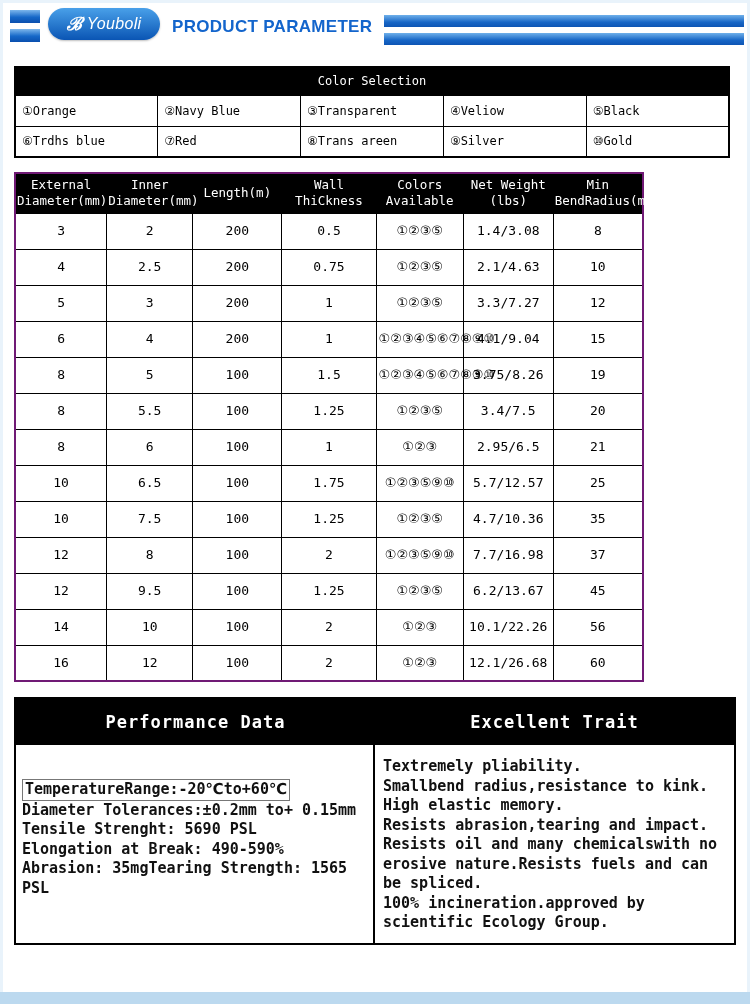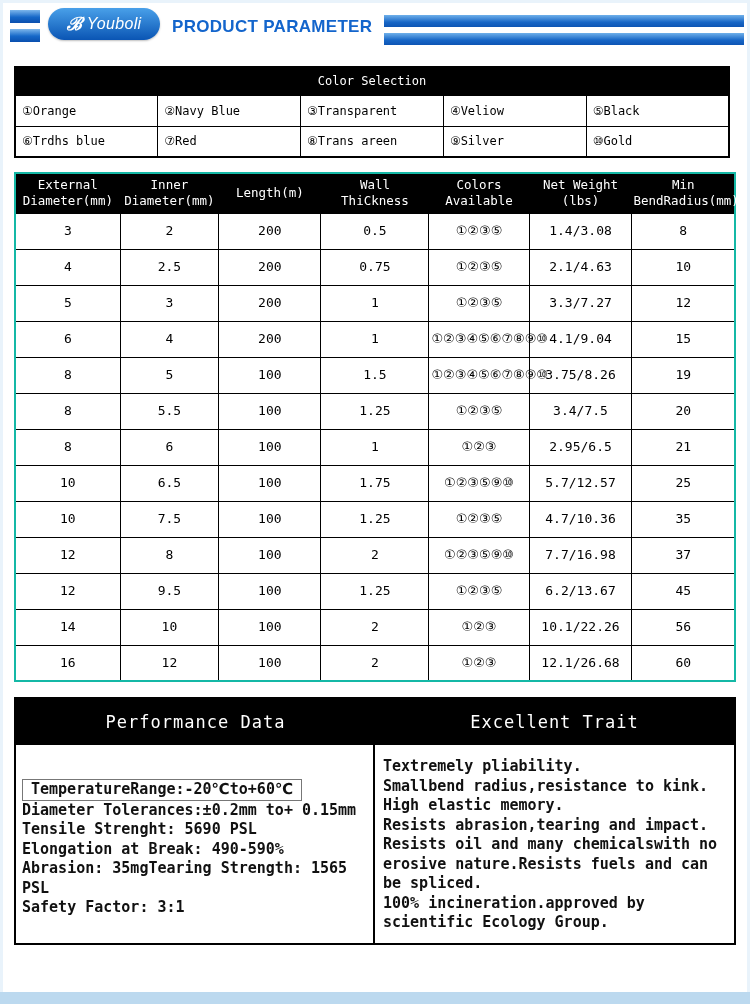--- a/index.html
+++ b/index.html
@@ -30,36 +30,36 @@
 
   
   table { border-collapse:collapse; table-layout:fixed; }
   .color-table { width:716px; margin:8px 14px 14px; border:2px solid #000; }
   .color-table th.black-head { background:#000; color:#fff; font-weight:normal;
       font-size:12px; height:28px; border:1px solid #000; }
   .color-table td { border:1px solid #000; height:31px; font-size:12px;
       text-align:left; padding:0 3px 0 6px; overflow:hidden; white-space:nowrap; }
 
   
-  .spec-table { width:722px; margin:0 14px; border:2px solid #14b8a6; }
+  .spec-table { width:630px; margin:0 14px; border:2px solid #701a75; }
   .spec-table th { background:#000; color:#fff; font-weight:normal; font-size:12.5px;
       white-space:pre-line; height:40px; padding:2px 1px; line-height:1.3; border:1px solid #000; }
   .spec-table td { border:1px solid #000; text-align:center; font-size:13px;
       height:36px; padding:1px 2px; line-height:1.2; }
 
   
   .info-panel { margin:15px 14px 0; border:2px solid #000; }
   .info-head { display:flex; background:#000; color:#fff; }
   .info-head-cell { width:50%; text-align:center; padding:13px 0; font-size:17px;
-      font-weight:normal; letter-spacing:1px; }
+      font-weight:bold; letter-spacing:1px; }
   .info-body { display:flex; min-height:198px; }
   .perf { width:50%; border-right:2px solid #000; padding:34px 4px 10px 6px; }
   .trait { width:50%; padding:12px 6px 10px 8px; }
   .perf .line, .trait .line { font-size:15px; line-height:19.5px; color:#111;font-weight:bold; }
-  .perf .line:first-child { border:1px solid #777; width:max-content; max-width:100%; padding:0 8px; }
+  .perf .line:first-child { border:1px solid #777; width:max-content; max-width:100%; padding:0 2px; }
 
   .bottom-strip { position:absolute; bottom:0; left:0; right:0; height:12px; background:#bcd9ef; }
 </style>
 </head>
 <body>
 
 <div class="page">
 
   <div class="top-header">
     <div class="bars-left">
@@ -253,21 +253,20 @@
       <div class="info-head-cell">Performance Data</div>
       <div class="info-head-cell">Excellent Trait</div>
     </div>
     <div class="info-body">
       <div class="perf">
           <div class="line">TemperatureRange:-20℃to+60℃</div>
           <div class="line">Diameter Tolerances:±0.2mm to+ 0.15mm</div>
           <div class="line">Tensile Strenght: 5690 PSL</div>
           <div class="line">Elongation at Break: 490-590%</div>
           <div class="line">Abrasion: 35mgTearing Strength: 1565 PSL</div>
-          <div class="line">Safety Factor: 3:1</div>
         </div>
       <div class="trait">
           <div class="line">Textremely pliability.</div>
           <div class="line">Smallbend radius,resistance to kink.</div>
           <div class="line">High elastic memory.</div>
           <div class="line">Resists abrasion,tearing and impact.</div>
           <div class="line">Resists oil and many chemicalswith no erosive nature.Resists fuels and can be spliced.</div>
           <div class="line">100% incineration.approved by scientific Ecology Group.</div>
         </div>
     </div>

